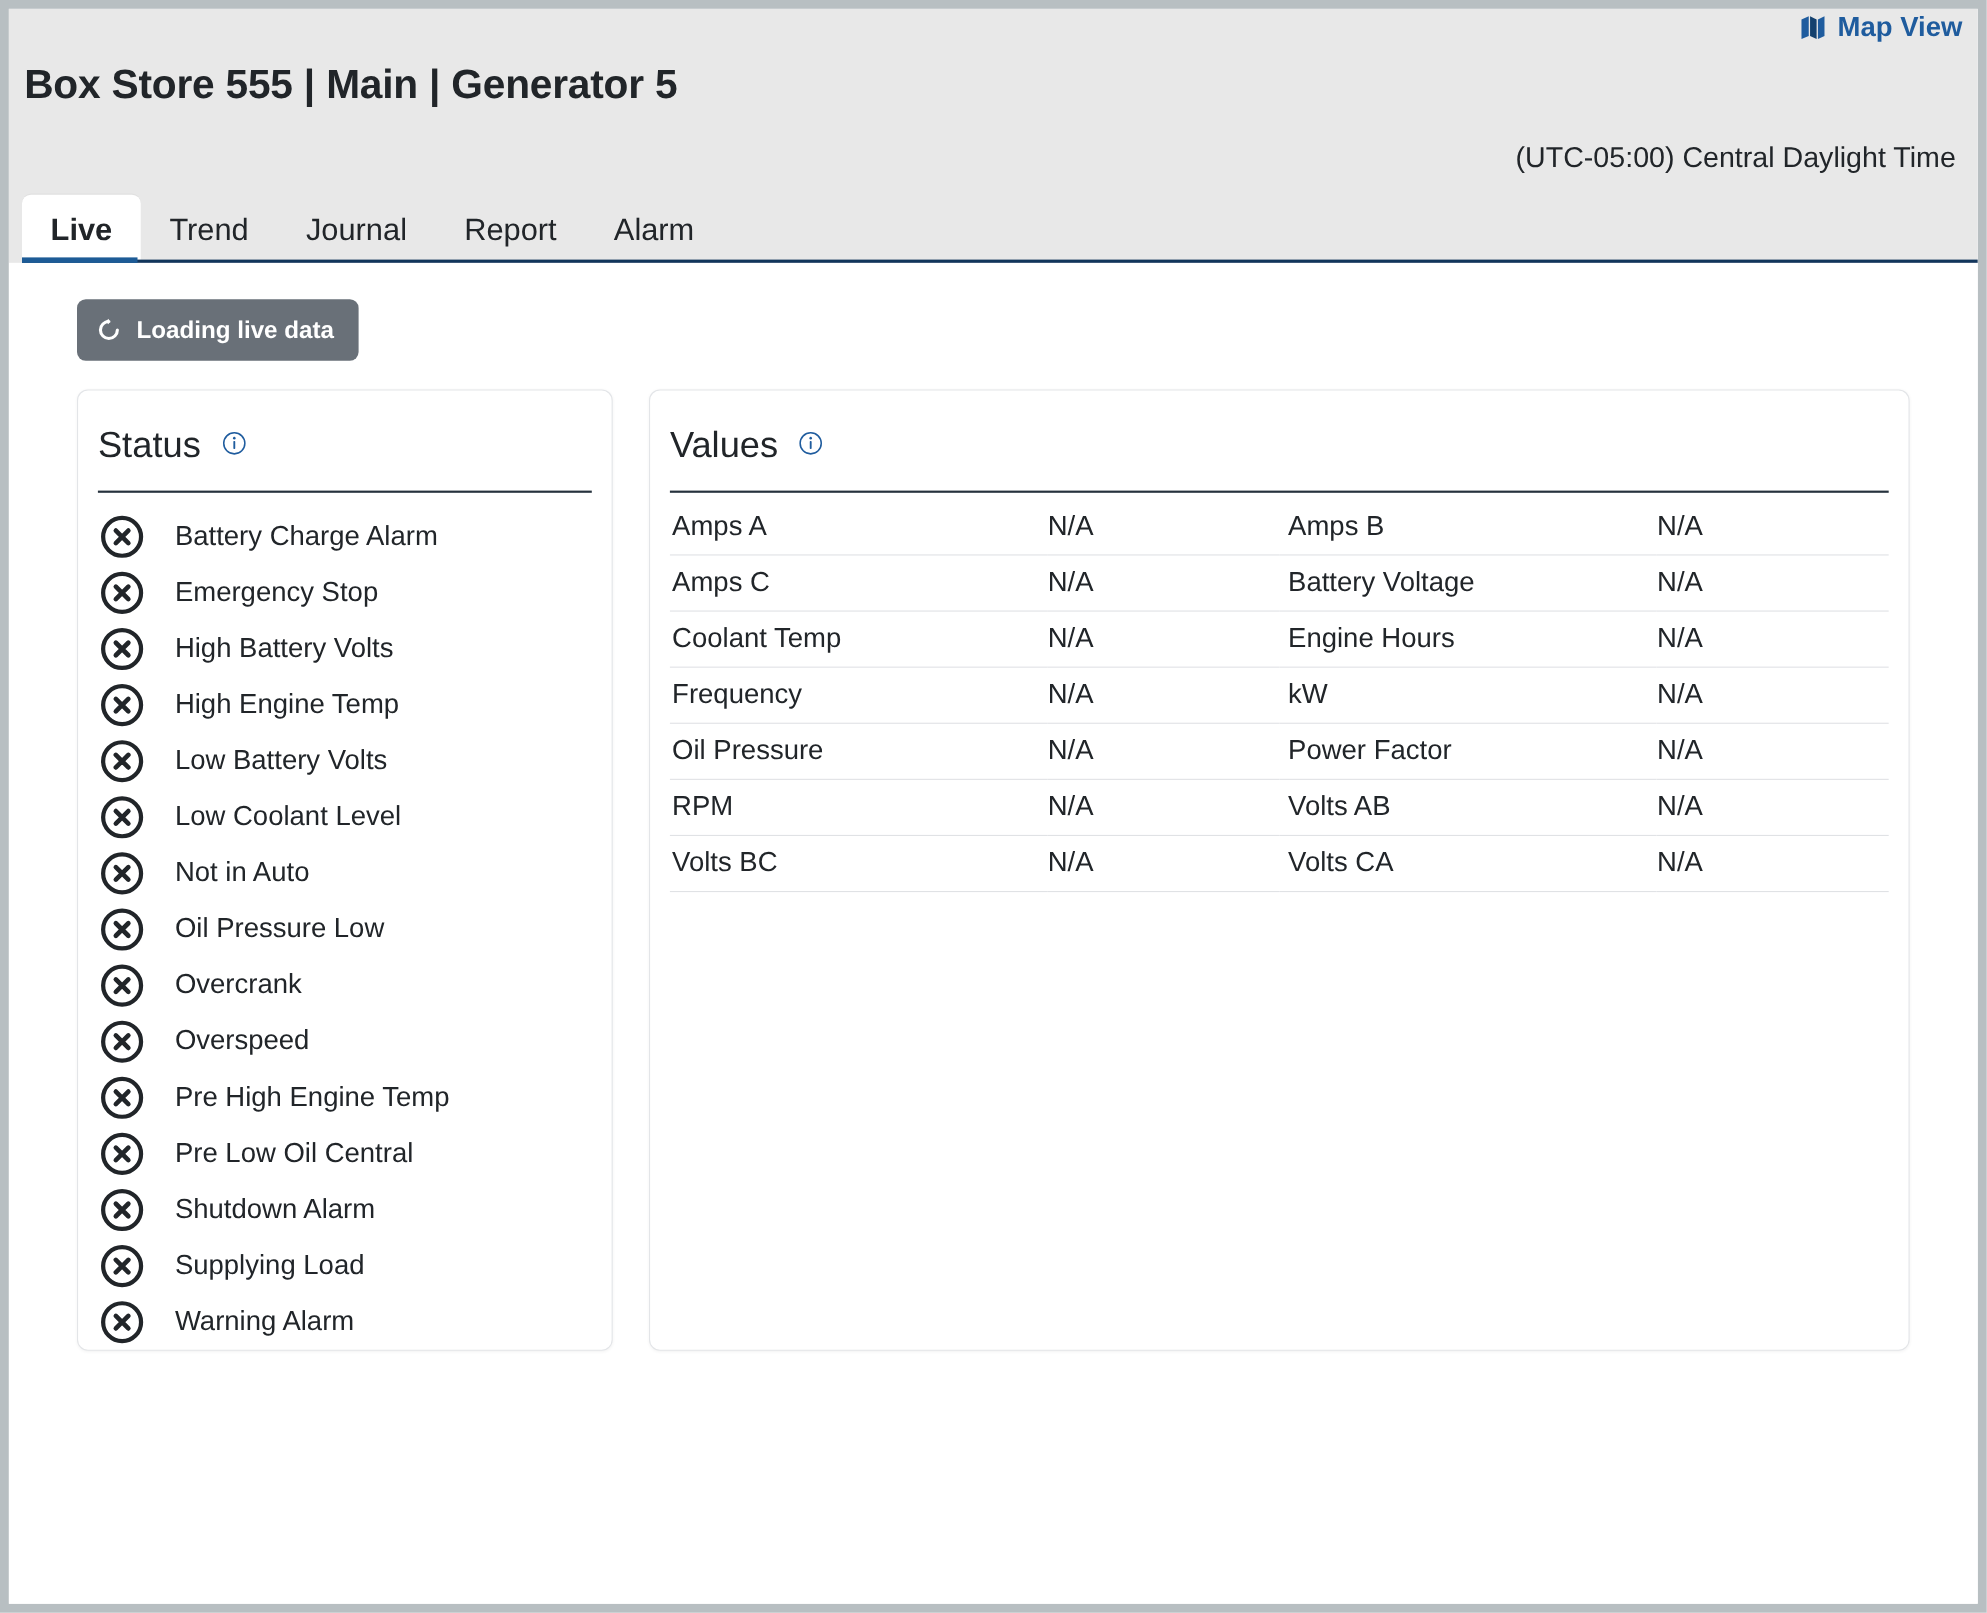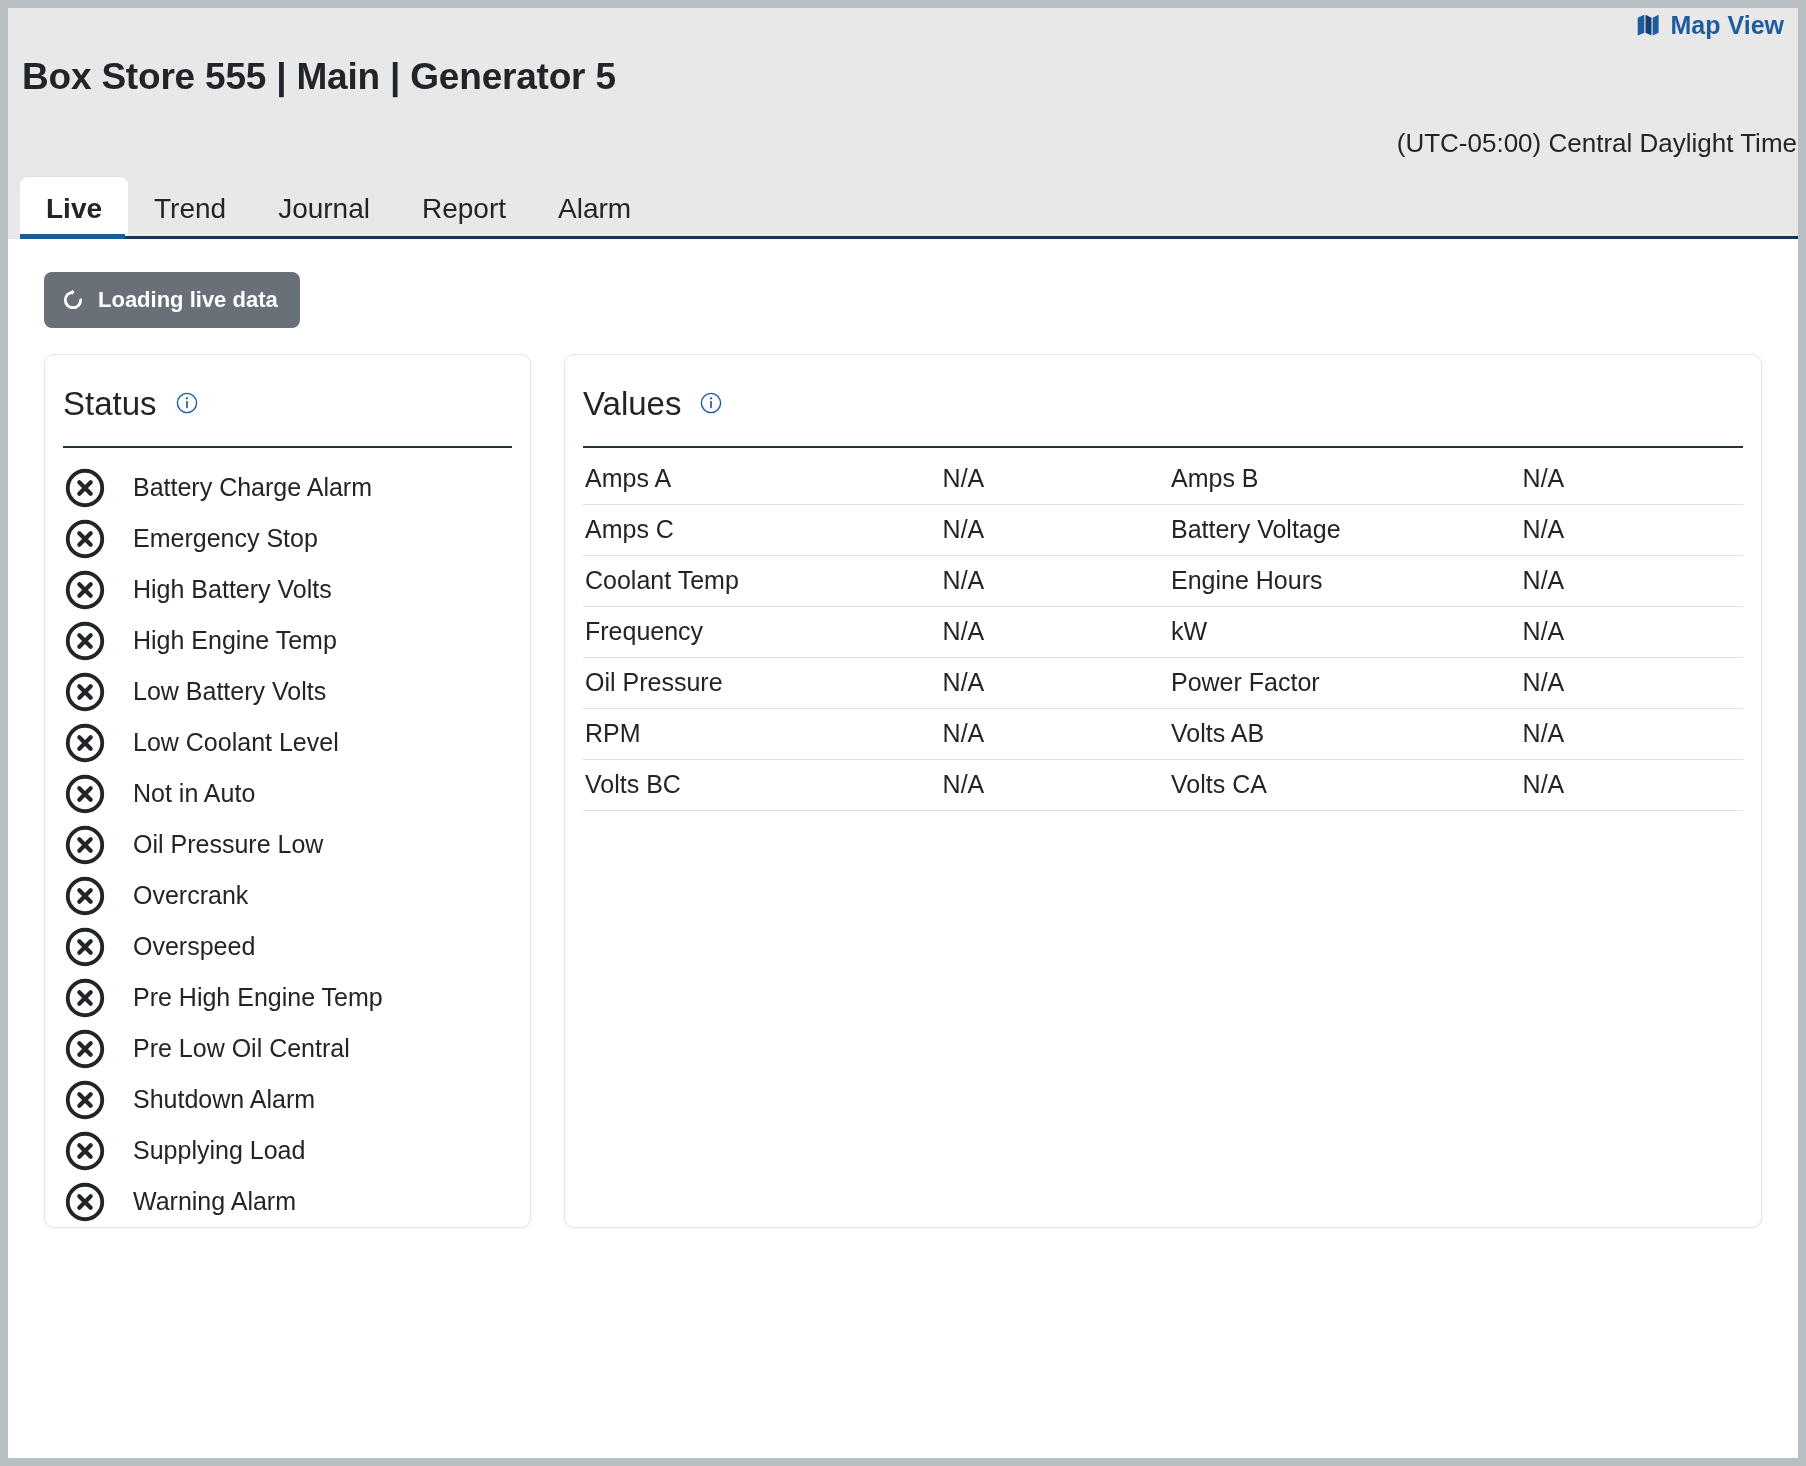--- a/index.html
+++ b/index.html
@@ -45,21 +45,21 @@
     top: 48px;
     left: 14px;
     font-size: 37px;
     font-weight: bold;
     color: #212529;
     letter-spacing: -0.2px;
   }
   .timezone {
     position: absolute;
     top: 120px;
-    right: 1px;
+    right: 20px;
     font-size: 26px;
     color: #212529;
   }
 
   
   .tabs {
     position: absolute;
     left: 12px;
     bottom: 0;
     display: flex;
@@ -95,21 +95,21 @@
     width: 105px;
     height: 5px;
     background: #1d5b96;
     z-index: 3;
   }
 
   
   .body {
     position: relative;
     background: #ffffff;
-    padding: 0 4px;
+    padding: 0 30px;
     height: calc(100% - 231px);
     box-sizing: border-box;
   }
 
   .loading-btn {
     display: inline-flex;
     align-items: center;
     gap: 14px;
     background: #697078;
     color: #ffffff;

